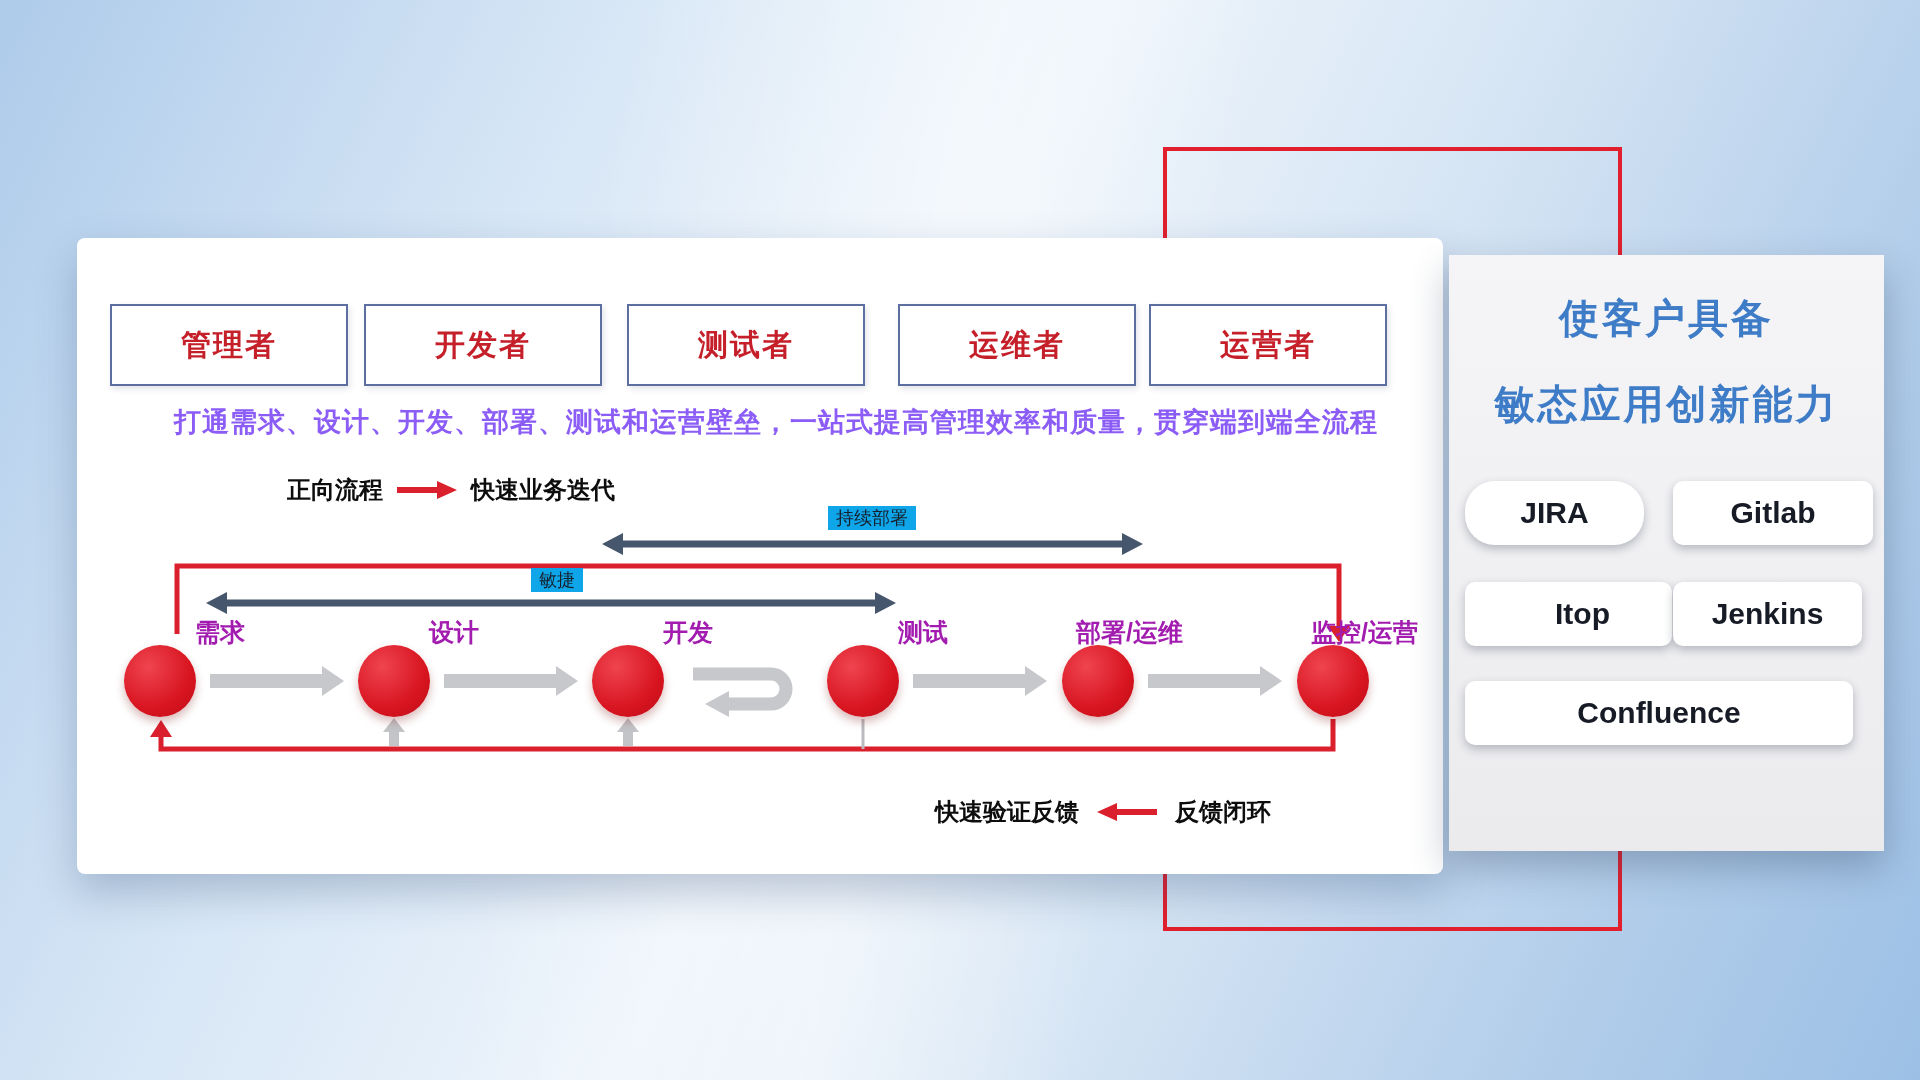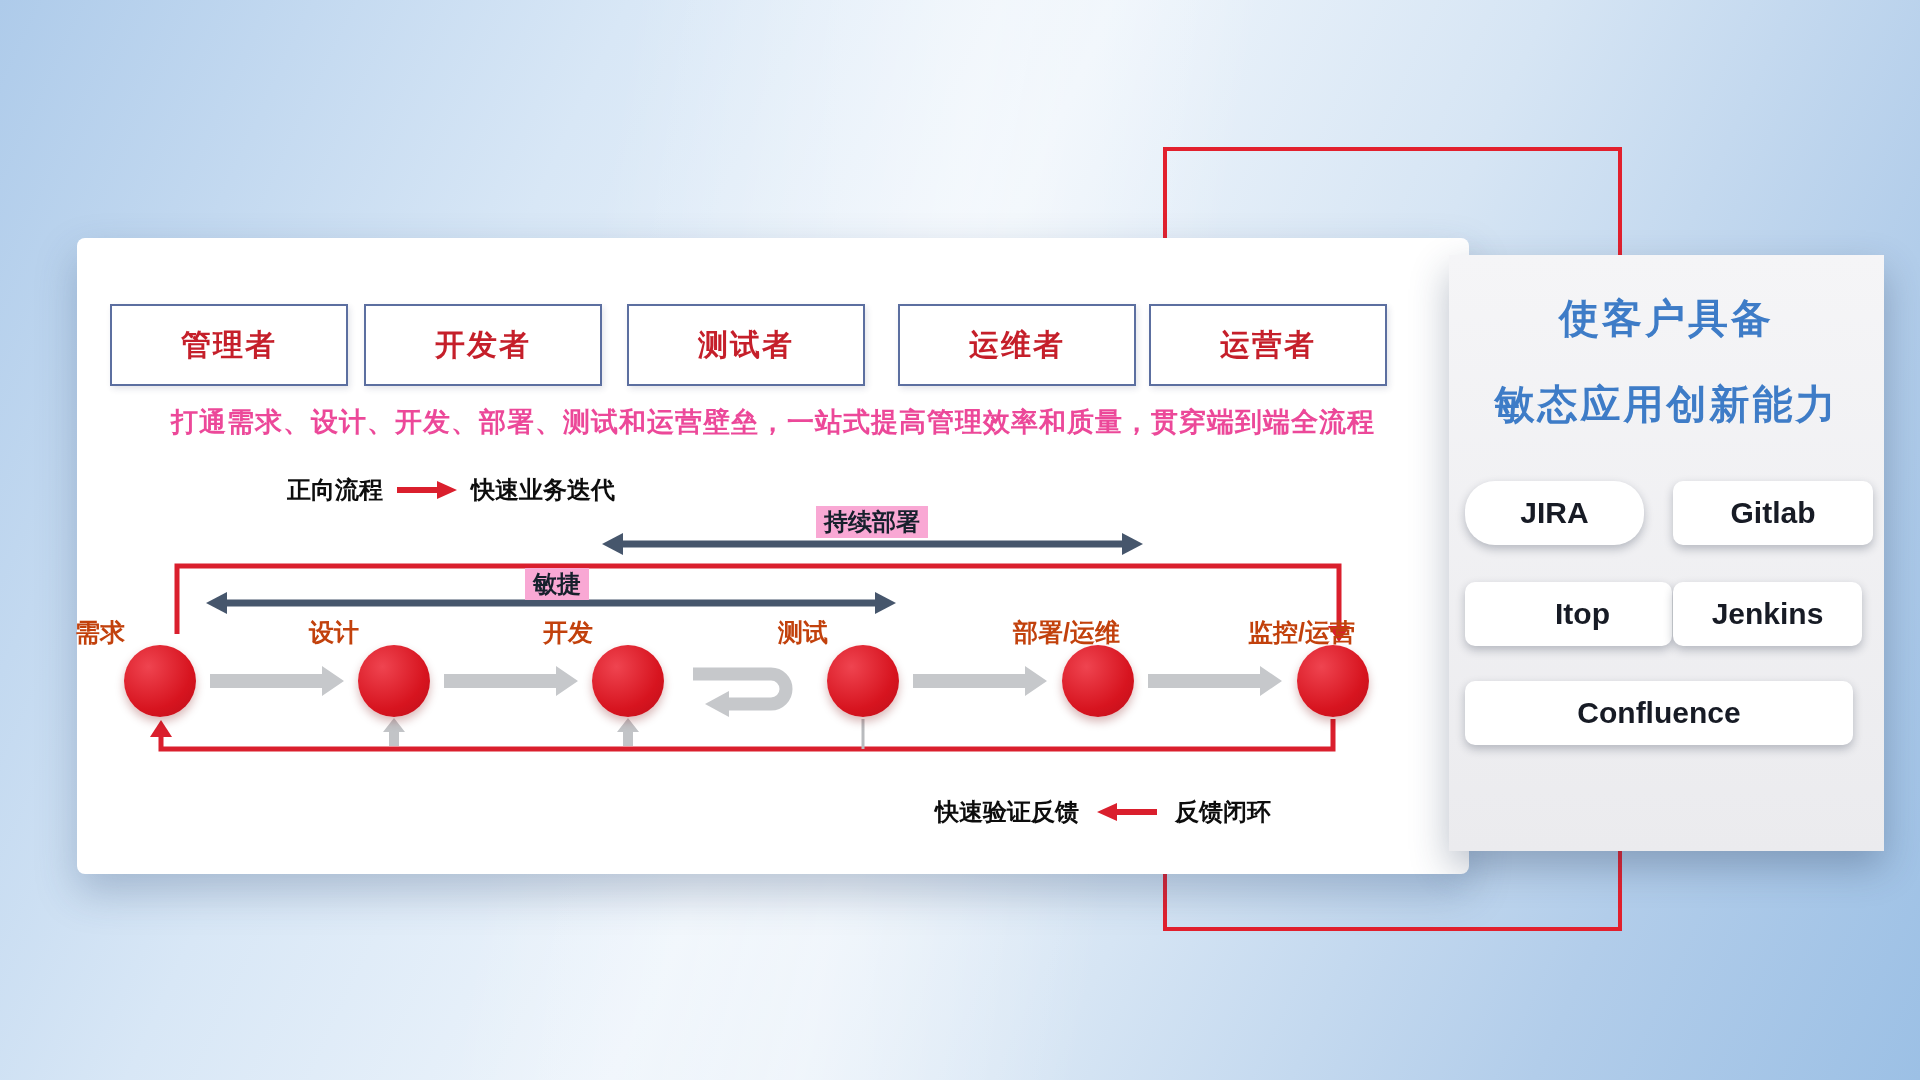--- a/index.html
+++ b/index.html
@@ -12,42 +12,42 @@
     content:"";position:absolute;inset:0;
     background:linear-gradient(100deg,rgba(255,255,255,0) 30%,rgba(255,255,255,.45) 47%,rgba(255,255,255,0) 60%);
     pointer-events:none;
   }
 
   
   .red-frame{position:absolute;left:1163px;top:147px;width:451px;height:776px;border:4px solid #e2202d;z-index:1;}
 
   
   .card{position:absolute;left:77px;top:238px;width:1366px;height:636px;background:#ffffff;
-        border-radius:8px;box-shadow:0 18px 42px rgba(40,70,110,.28);z-index:2;padding-left:26px;}
+        border-radius:8px;box-shadow:0 18px 42px rgba(40,70,110,.28);z-index:2;}
 
   .role{position:absolute;top:66px;width:234px;height:78px;background:#fff;border:2px solid #5c6fa0;
         display:flex;align-items:center;justify-content:center;font-size:30px;font-weight:bold;color:#c51f2a;
         box-shadow:2px 3px 6px rgba(30,40,80,.12);letter-spacing:2px;}
   .role-1{left:33px}.role-2{left:287px}.role-3{left:550px}.role-4{left:821px}.role-5{left:1072px}
 
-  .desc{position:absolute;top:166px;left:0;width:100%;text-align:center;font-size:27px;font-weight:bold;color:#ec4899;letter-spacing:1px;}
+  .desc{position:absolute;top:166px;left:16px;width:100%;text-align:center;font-size:27px;font-weight:bold;color:#8b5cf6;letter-spacing:1px;}
 
   .legend-forward{position:absolute;left:210px;top:236px;display:flex;align-items:center;gap:14px;
                   font-size:24px;font-weight:bold;color:#0d0d0d;}
   .legend-feedback{position:absolute;left:858px;top:558px;display:flex;align-items:center;gap:18px;
                   font-size:24px;font-weight:bold;color:#0d0d0d;font-family:Liberation Mono, monospace;}
 
   .flow-svg{position:absolute;left:0;top:0;width:1366px;height:636px;}
 
-  .span-label{position:absolute;transform:translateX(-50%);font-size:24px;font-weight:bold;color:#16202c;background:#f9a8d4;padding:0 8px;}
+  .span-label{position:absolute;transform:translateX(-50%);font-size:18px;font-weight:normal;color:#16202c;background:#0ea5e9;padding:0 8px;}
   .agile-label{left:480px;top:330px;}
   .cd-label{left:795px;top:268px;}
 
-  .stage-label{position:absolute;top:378px;width:170px;margin-left:-85px;text-align:left;
-               font-size:25px;font-weight:600;color:#c2410c;}
+  .stage-label{position:absolute;top:378px;width:170px;margin-left:-85px;text-align:right;
+               font-size:25px;font-weight:600;color:#a21caf;}
   .sl-1{left:83px}.sl-2{left:317px}.sl-3{left:551px}.sl-4{left:786px}.sl-5{left:1021px}.sl-6{left:1256px}
 
   .stage-circle{position:absolute;top:407px;width:72px;height:72px;margin-left:-36px;border-radius:50%;
         background:radial-gradient(circle at 34% 30%,#ef4450 0%,#d7141f 62%,#bd0e19 100%);
         box-shadow:0 5px 10px rgba(120,0,0,.28);}
   .sc-1{left:83px}.sc-2{left:317px}.sc-3{left:551px}.sc-4{left:786px}.sc-5{left:1021px}.sc-6{left:1256px}
 
   
   .panel{position:absolute;left:1449px;top:255px;width:435px;height:596px;
          background:linear-gradient(#f5f5f7,#ebebee);box-shadow:0 16px 36px rgba(40,60,90,.32);z-index:3;}

